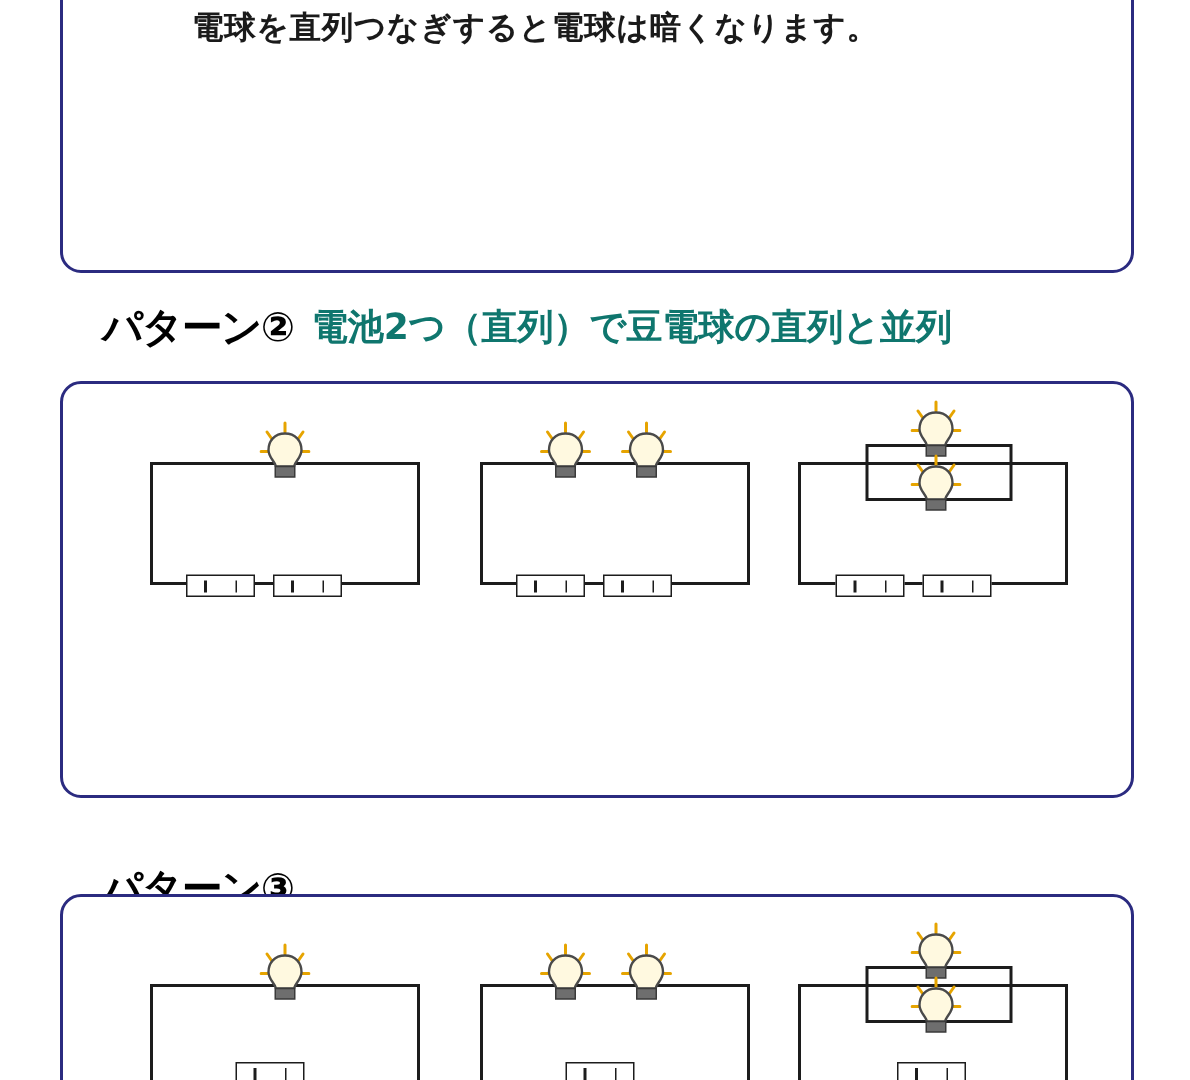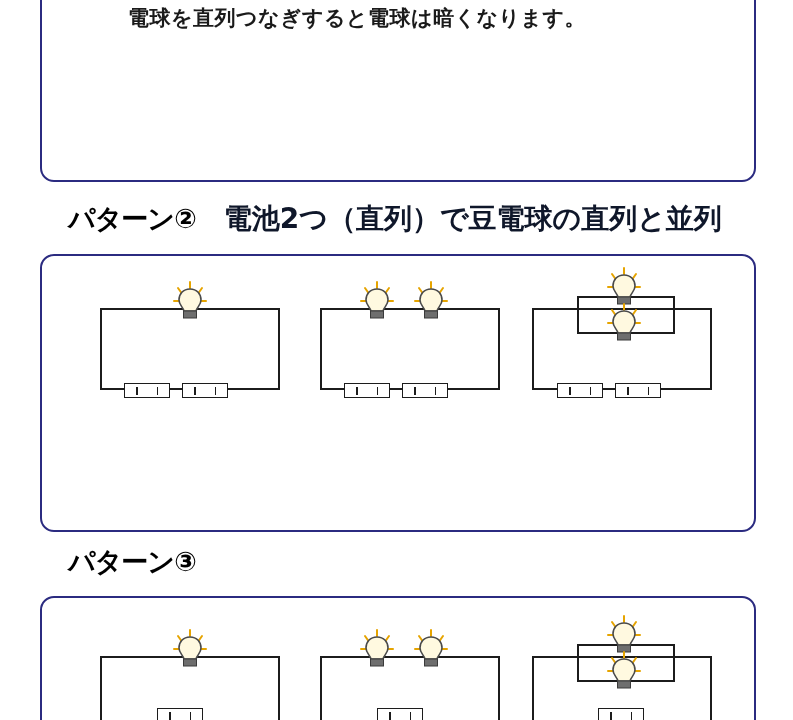--- a/index.html
+++ b/index.html
@@ -34,34 +34,34 @@
   #panel-3 { left: 40px; top: 596px; width: 716px; height: 200px; }
 
   
   .pattern-head {
     position: absolute;
     display: flex;
     align-items: center;
     white-space: nowrap;
   }
   #head-2 { left: 68px; top: 200px; }
-  #head-3 { left: 68px; top: 544px; }
+  #head-3 { left: 68px; top: 574px; }
 
   .pattern-label {
     font-size: 27px;
     font-weight: bold;
     color: #000000;
     letter-spacing: -1px;
     font-family: "DejaVu Sans", "Liberation Sans", sans-serif;
   }
   .pattern-desc {
-    font-size: 28px;
+    font-size: 24px;
     font-weight: bold;
-    color: #0f172a;
-    margin-left: 28px;
+    color: #0f766e;
+    margin-left: 12px;
     letter-spacing: 0px;
   }
 
   
   .caption {
     position: absolute;
     font-size: 21px;
     font-weight: bold;
     color: #1a1a1a;
     white-space: nowrap;

